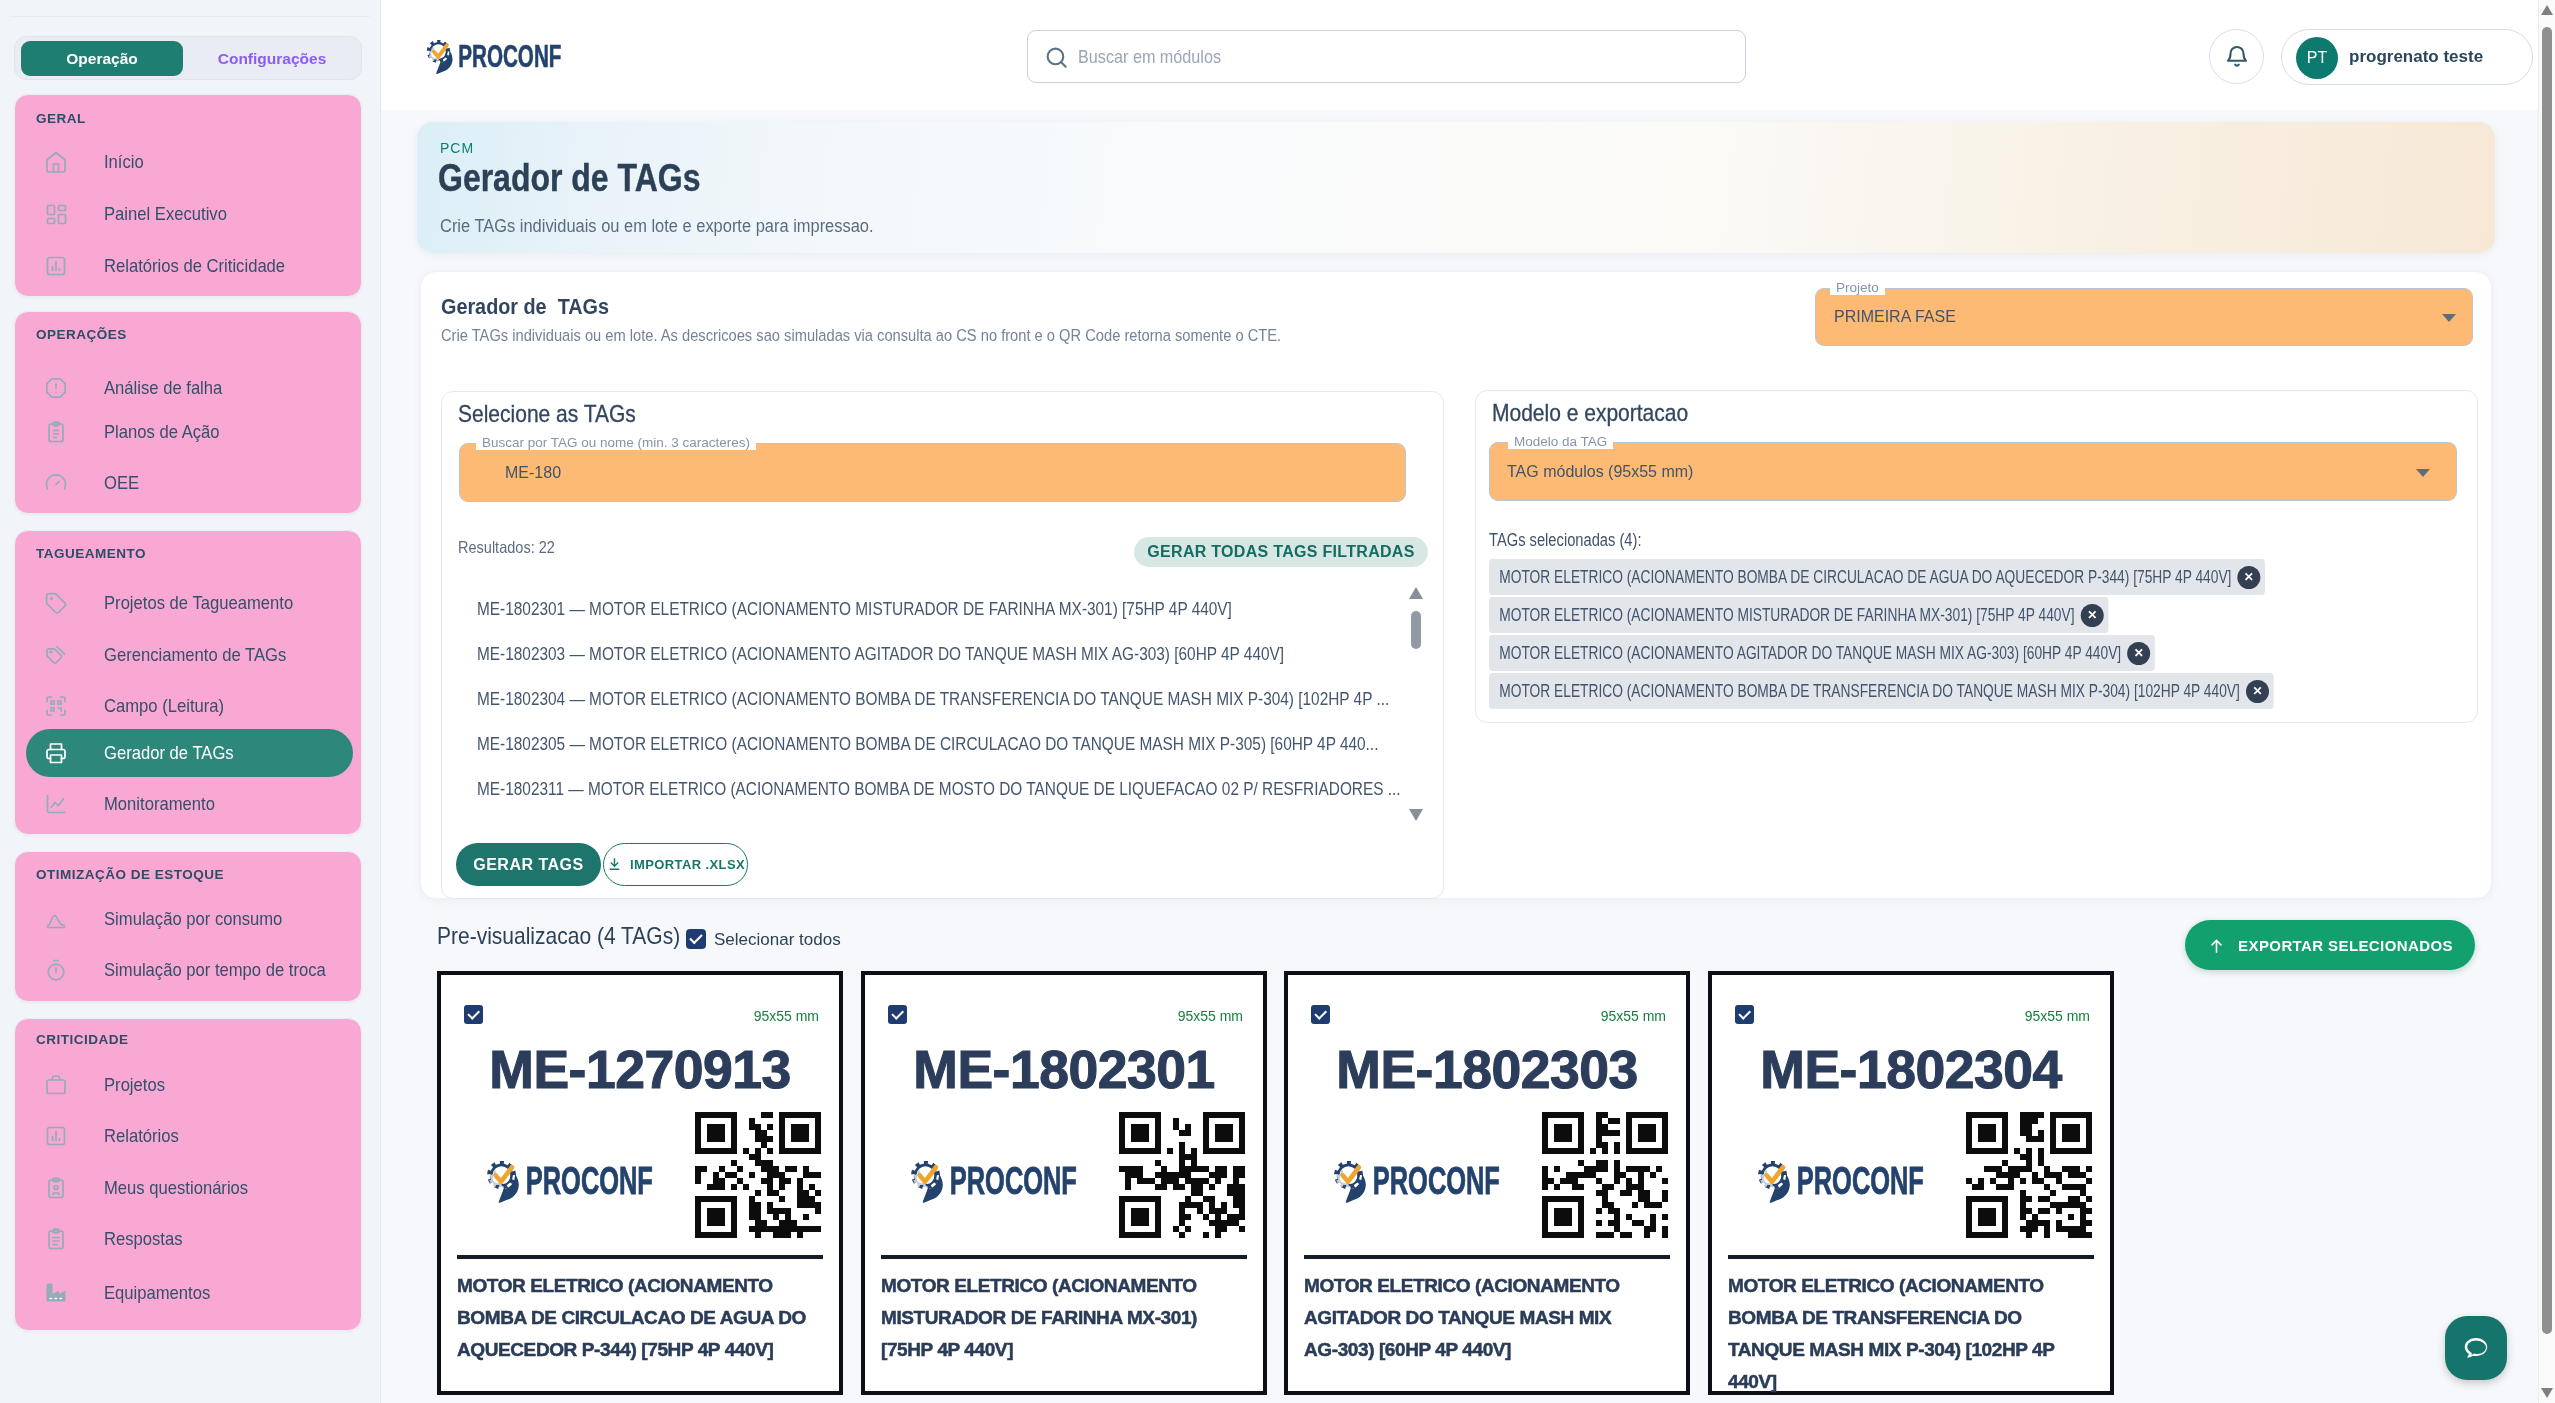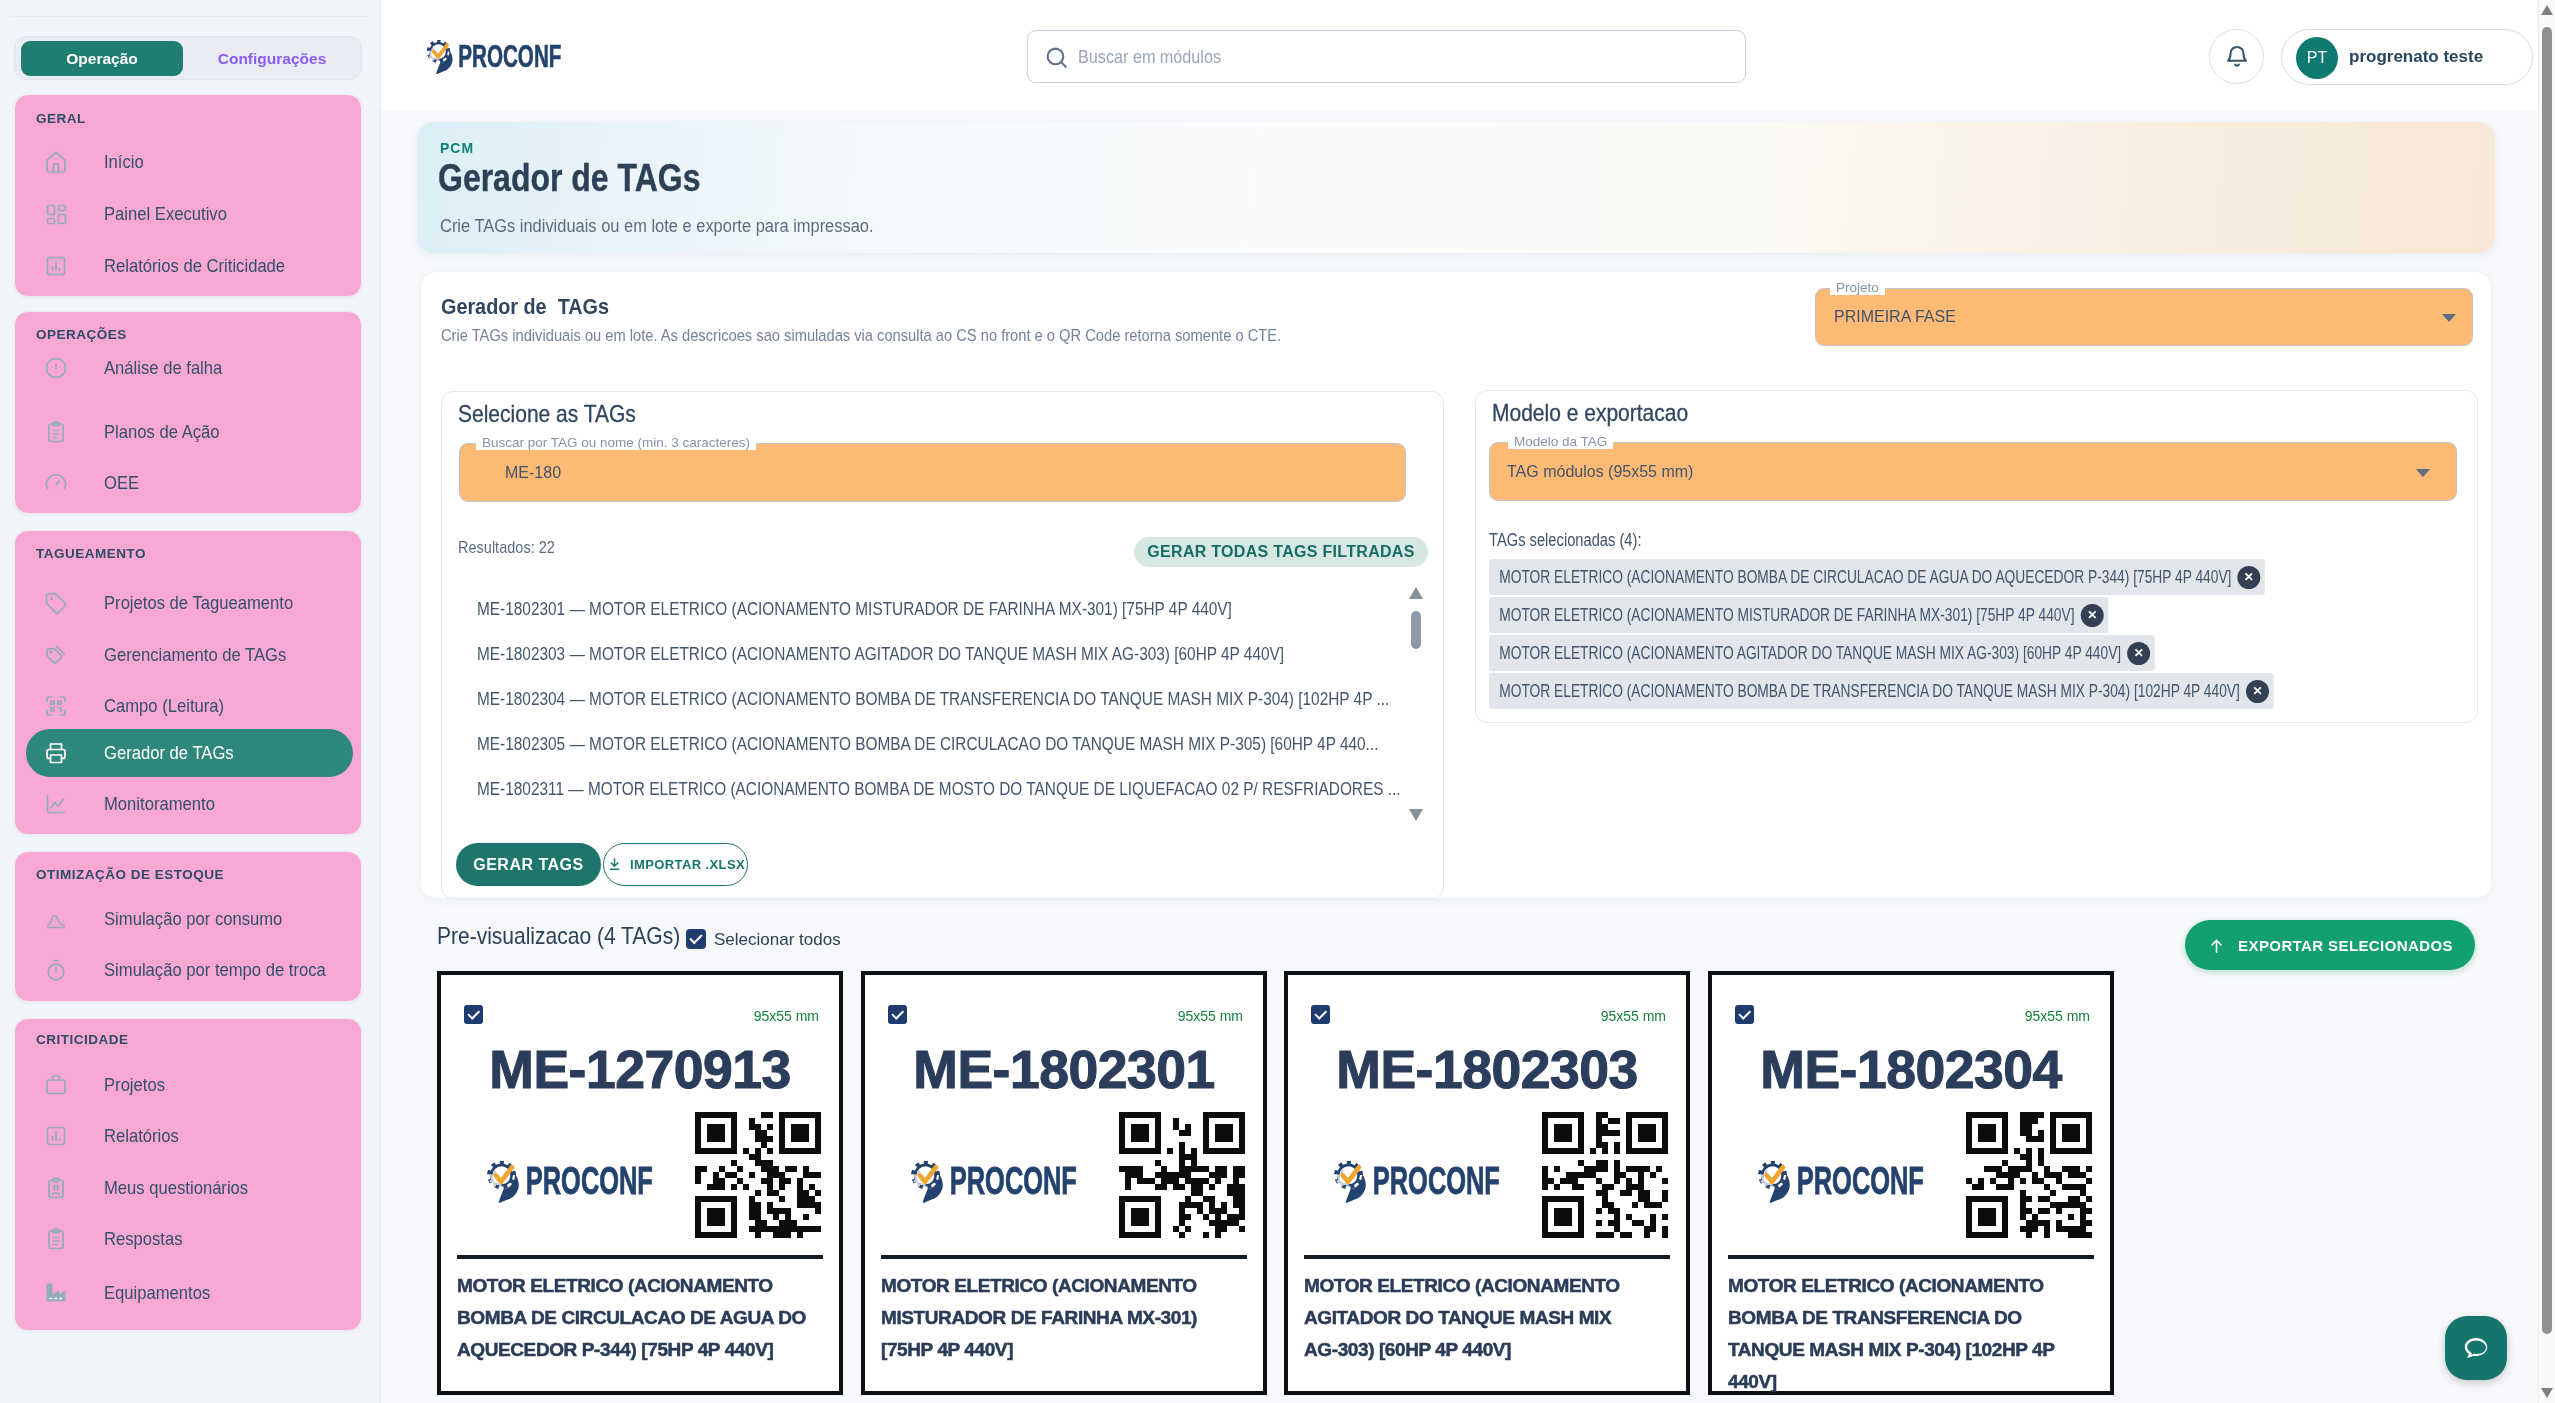--- a/index.html
+++ b/index.html
@@ -24,21 +24,21 @@
 .searchbox{position:absolute;left:1027px;top:30px;width:719px;height:53px;background:#fff;border:1.6px solid #c9d2de;border-radius:9px}
 .searchbox svg{position:absolute;left:16px;top:14px;width:25px;height:25px;stroke:#5f7186;fill:none;stroke-width:2px;stroke-linecap:round}
 .searchbox span{position:absolute;left:50px;top:0;height:51px;display:flex;align-items:center;font-size:18.5px;color:#9aa5b6;transform:scaleX(.875);transform-origin:0 50%}
 .bellbtn{position:absolute;left:2209px;top:29px;width:55px;height:55px;border:1.6px solid #d7e0ed;border-radius:28px;background:#fff}
 .bellbtn svg{position:absolute;left:14px;top:14px;width:26px;height:26px;stroke:#33566b;fill:none;stroke-width:1.9px;stroke-linecap:round;stroke-linejoin:round}
 .userchip{position:absolute;left:2281px;top:29px;width:252px;height:56px;border:1.6px solid #d3dde9;border-radius:28px;background:#fff}
 .userchip .pt{position:absolute;left:14px;top:7px;width:42px;height:42px;border-radius:50%;background:#0d7a6f;color:#fff;font-size:16px;display:flex;align-items:center;justify-content:center}
 .userchip .nm{position:absolute;left:67px;top:50%;transform:translateY(-50%);font-size:17px;font-weight:700;color:#29465e;white-space:nowrap}
 
 #banner{position:absolute;left:417px;top:122px;width:2078px;height:131px;border-radius:16px;background:linear-gradient(96deg,#dbeef6 0%,#e9f3f9 9%,#f3f8fb 21%,#fafbfc 40%,#fbfaf7 62%,#f8f0e3 82%,#f7e8d6 100%);box-shadow:0 2px 8px rgba(30,50,90,.06)}
-#banner .pcm{position:absolute;left:23px;top:18px;font-size:14px;font-weight:700;color:#0a8276;letter-spacing:1px}
+#banner .pcm{position:absolute;left:23px;top:18px;font-size:14px;font-weight:400;color:#0a8276;letter-spacing:1px}
 #banner h1{position:absolute;left:21px;top:36px;font-size:39px;font-weight:700;color:#2c4056;line-height:40px;-webkit-text-stroke:.4px #2c4056;transform:scaleX(.82);transform-origin:0 50%;white-space:nowrap}
 #banner .sub{position:absolute;left:23px;top:93px;font-size:18.7px;color:#5b6b80;transform:scaleX(.88);transform-origin:0 0;white-space:nowrap}
 
 #mcard{position:absolute;left:420px;top:271px;width:2072px;height:628px;background:#fff;border-radius:16px;border:1px solid #eef1f6;box-shadow:0 2px 10px rgba(30,50,90,.05)}
 #mcard .t1{position:absolute;left:20px;top:22px;font-size:22px;font-weight:700;color:#31455e;transform:scaleX(.9);transform-origin:0 0;white-space:pre}
 #mcard .t2{position:absolute;left:20px;top:54px;font-size:16.8px;color:#74829a;transform:scaleX(.875);transform-origin:0 0;white-space:nowrap}
 .fieldset{position:absolute;border:1.6px solid #bac5d3;border-radius:9px;background:#fdba74}
 .fieldset .lg{position:absolute;top:-9px;font-size:13.5px;color:#8694a8;background:#fff;padding:0 6px;white-space:nowrap}
 .fieldset .val{position:absolute;left:15px;top:50%;transform:translateY(-50%);font-size:16px;color:#42536b;white-space:nowrap}
 .fieldset .arr{position:absolute;right:16px;top:50%;margin-top:-3px;width:0;height:0;border-left:7px solid transparent;border-right:7px solid transparent;border-top:8px solid #5f6c80}
@@ -112,21 +112,21 @@
 <div class="sitem" style="top:147px">
         <svg viewBox="0 0 24 24">
           <rect x="3.5" y="3.5" width="17" height="17" rx="2"></rect>
           <path d="M8.5 16.5v-4M12 16.5v-9M15.5 16.5v-2"></path>
         </svg>
         <span>Relatórios de Criticidade</span>
       </div>
 </div>
 <div class="scard" style="top:311px;height:203px">
       <h3 style="top:15px">OPERAÇÕES</h3>
-<div class="sitem" style="top:32px">
+<div class="sitem" style="top:52px">
         <svg viewBox="0 0 24 24">
           <path d="M7.9 2.8h8.2l5.1 5.1v8.2l-5.1 5.1H7.9l-5.1-5.1V7.9Z"></path>
           <path d="M12 8v4.5"></path>
           <path d="M12 16h.01"></path>
         </svg>
         <span>Análise de falha</span>
       </div>
 <div class="sitem" style="top:96px">
         <svg viewBox="0 0 24 24">
           <rect x="5" y="4" width="14" height="17.5" rx="2"></rect>

